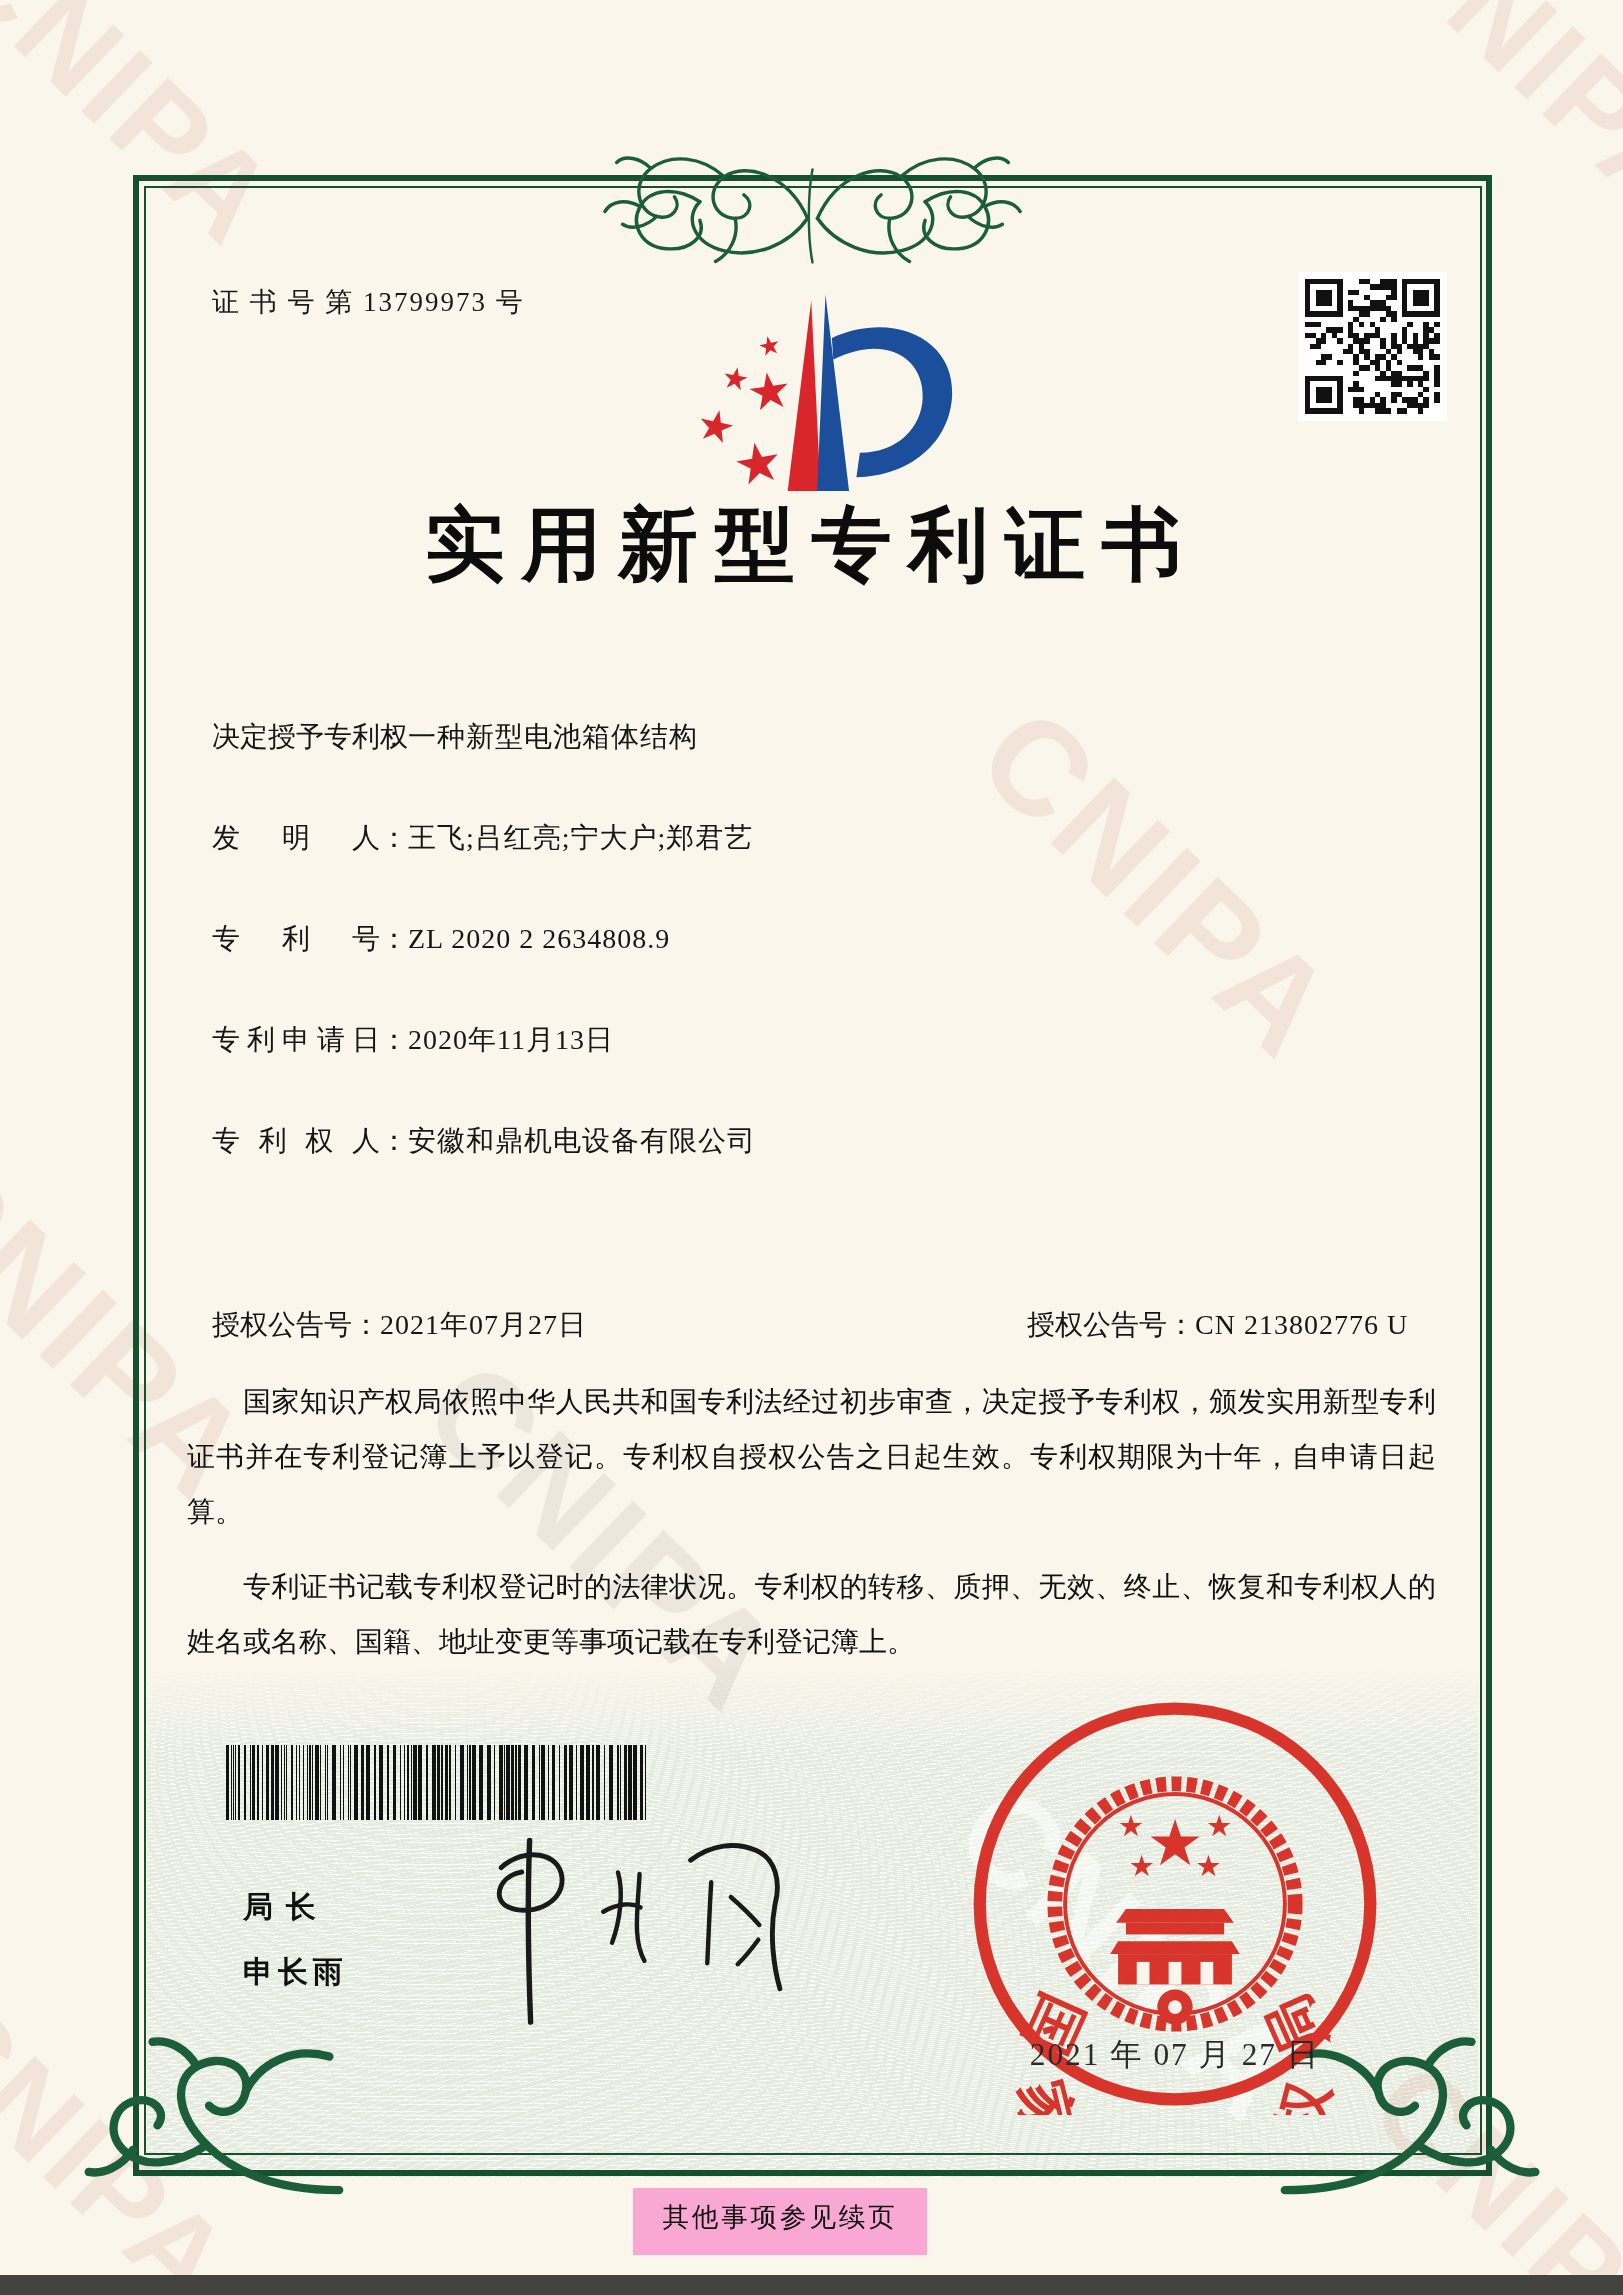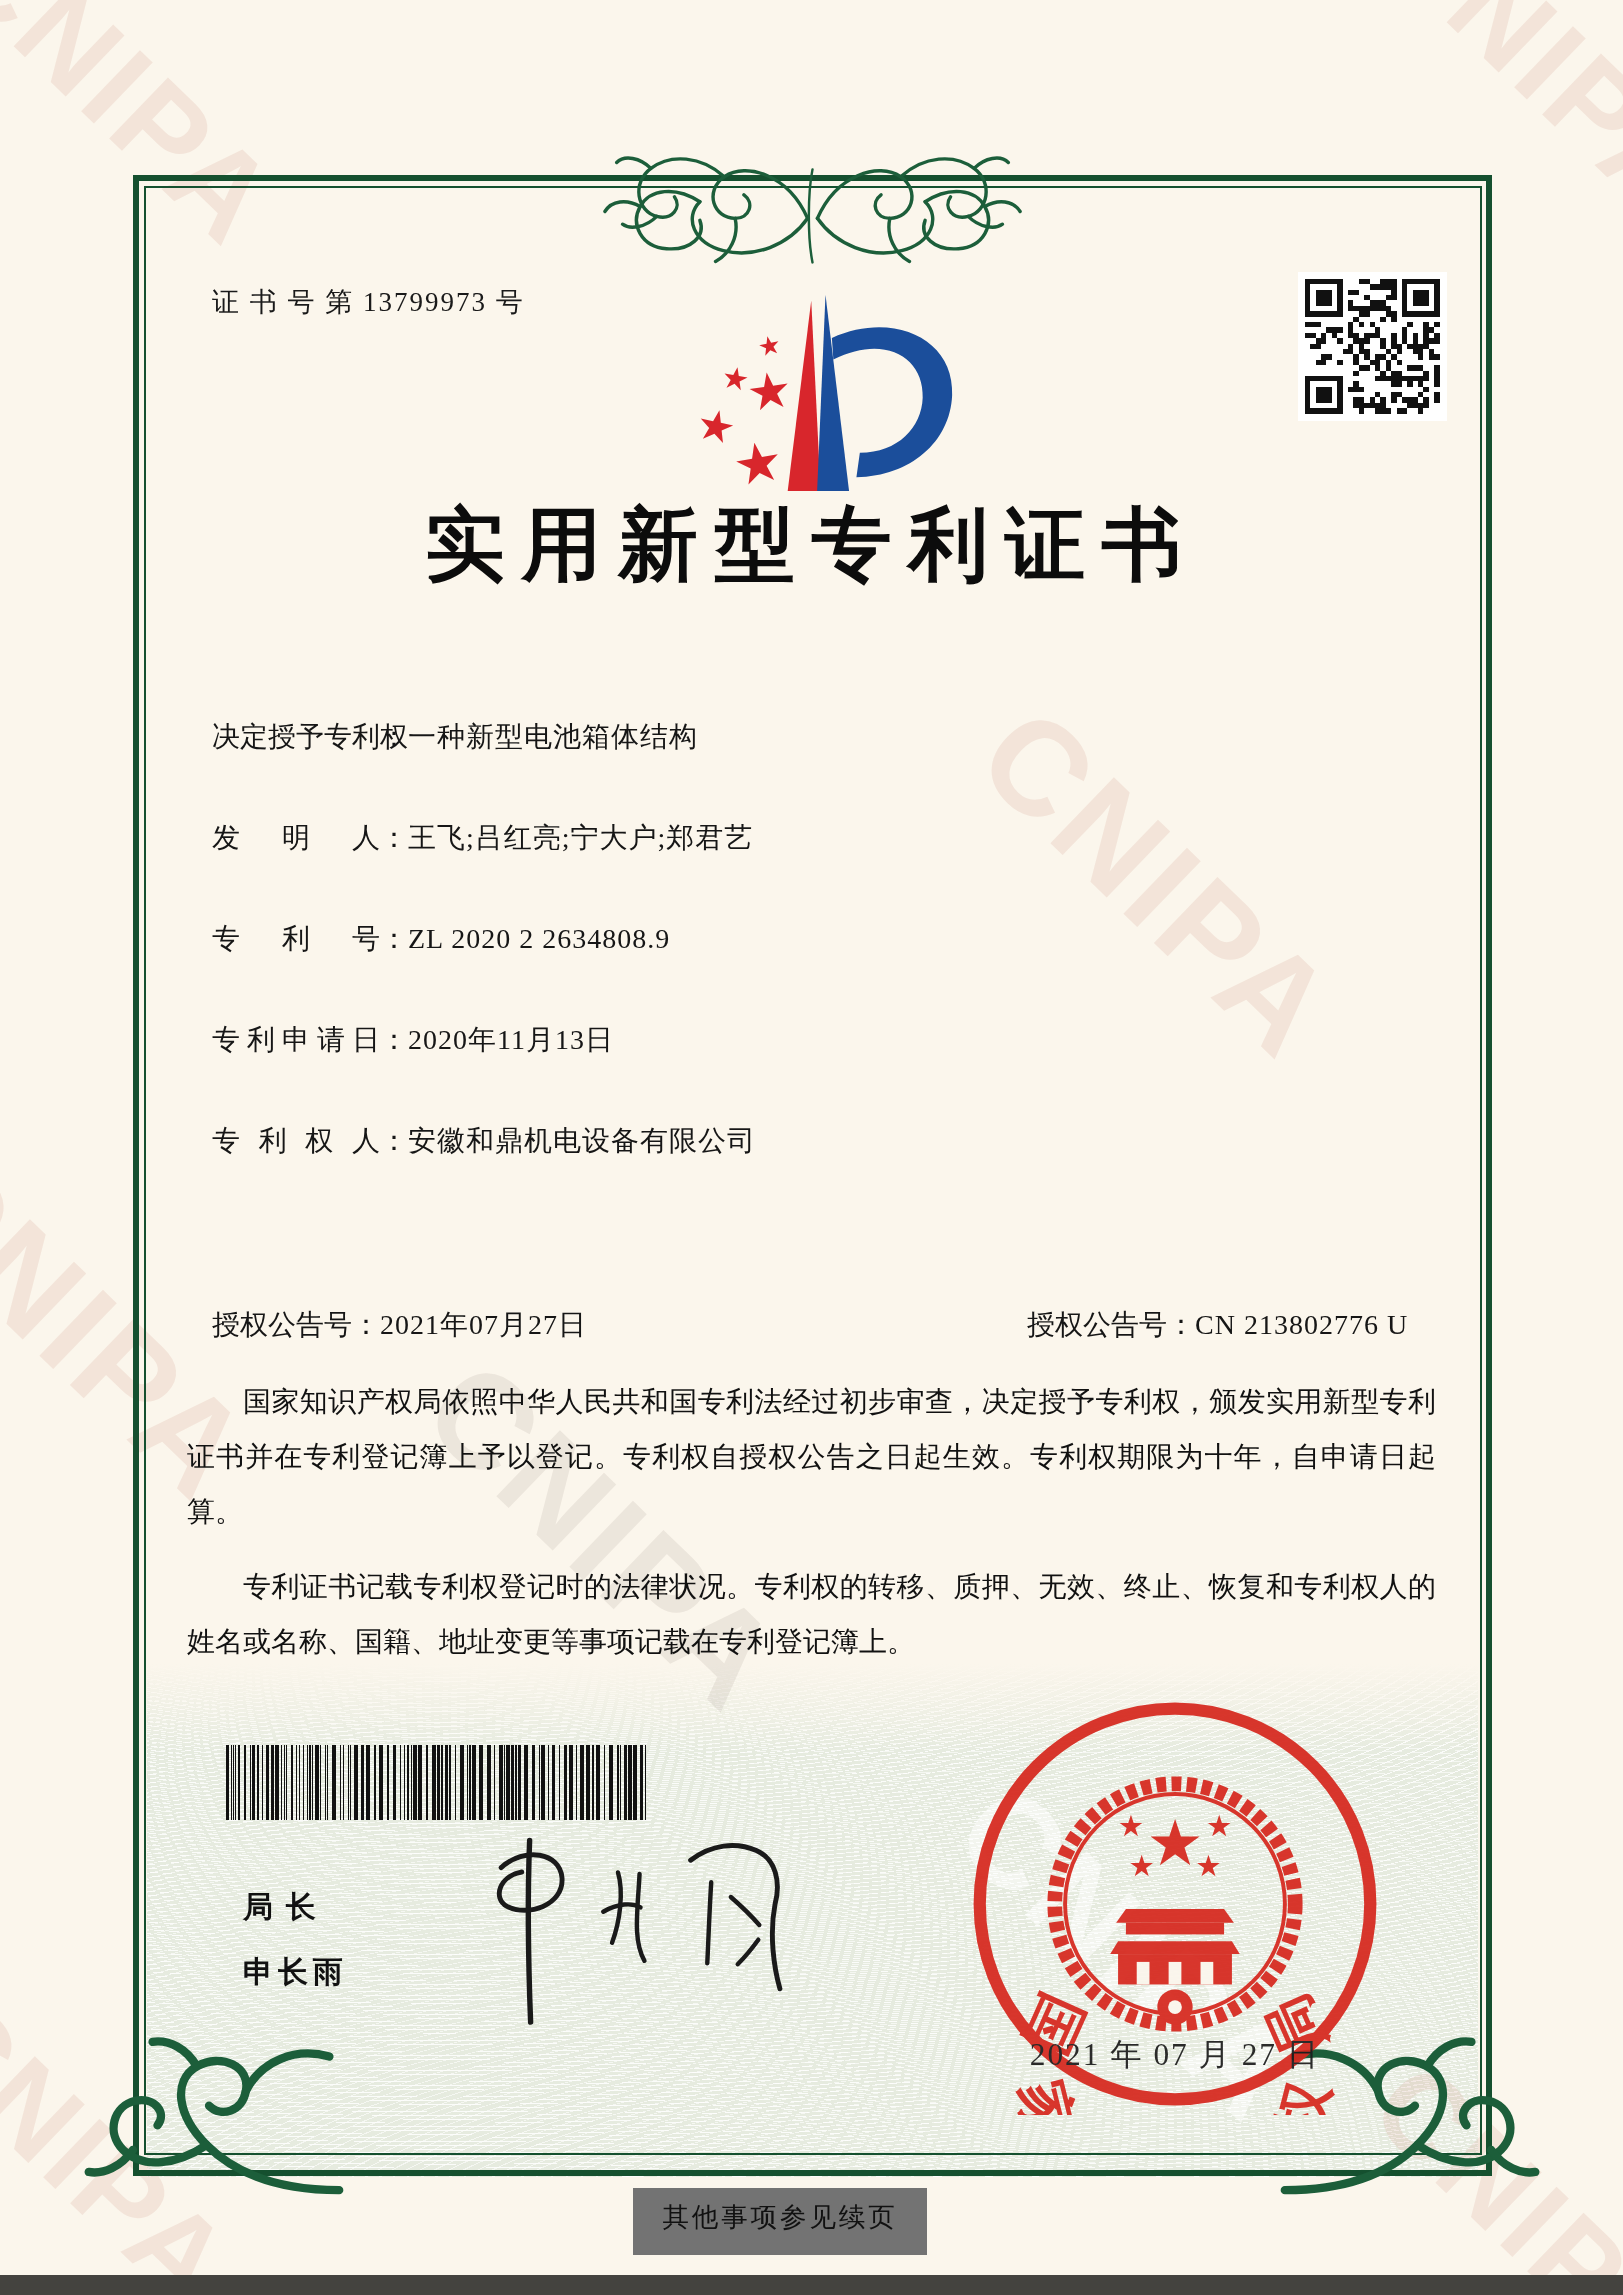--- a/index.html
+++ b/index.html
@@ -60,21 +60,21 @@
   .barcode div{height:100%;}
   
   .director{position:absolute;left:243px;font-family:"Liberation Sans","DejaVu Sans",sans-serif;font-weight:700;font-size:30px;color:#111;}
   .d1{top:1887px;letter-spacing:12.8px;}
   .d2{top:1952px;letter-spacing:4.9px;}
   .sig{position:absolute;left:456px;top:1811px;}
   
   .seal{position:absolute;left:964px;top:1693px;width:422px;height:422px;opacity:.93;}
   
   .pageinfo{position:absolute;left:0;top:2109px;width:100%;text-align:center;font-size:24.5px;color:#1c1c1c;letter-spacing:2px;}
-  .note-box{position:absolute;left:633px;top:2188px;width:294px;height:67px;background:#737373;}
+  .note-box{position:absolute;left:633px;top:2188px;width:294px;height:67px;background:#f9a8d4;}
   .note-box span{display:block;text-align:center;line-height:59px;font-size:26.5px;letter-spacing:2.9px;color:#111;}
   .bottom-strip{position:absolute;left:0;bottom:0;width:100%;height:19.6px;background:#44433f;}
 </style>
 </head>
 <body>
 
 <div class="page">
 
   <div class="guilloche"></div>
 

